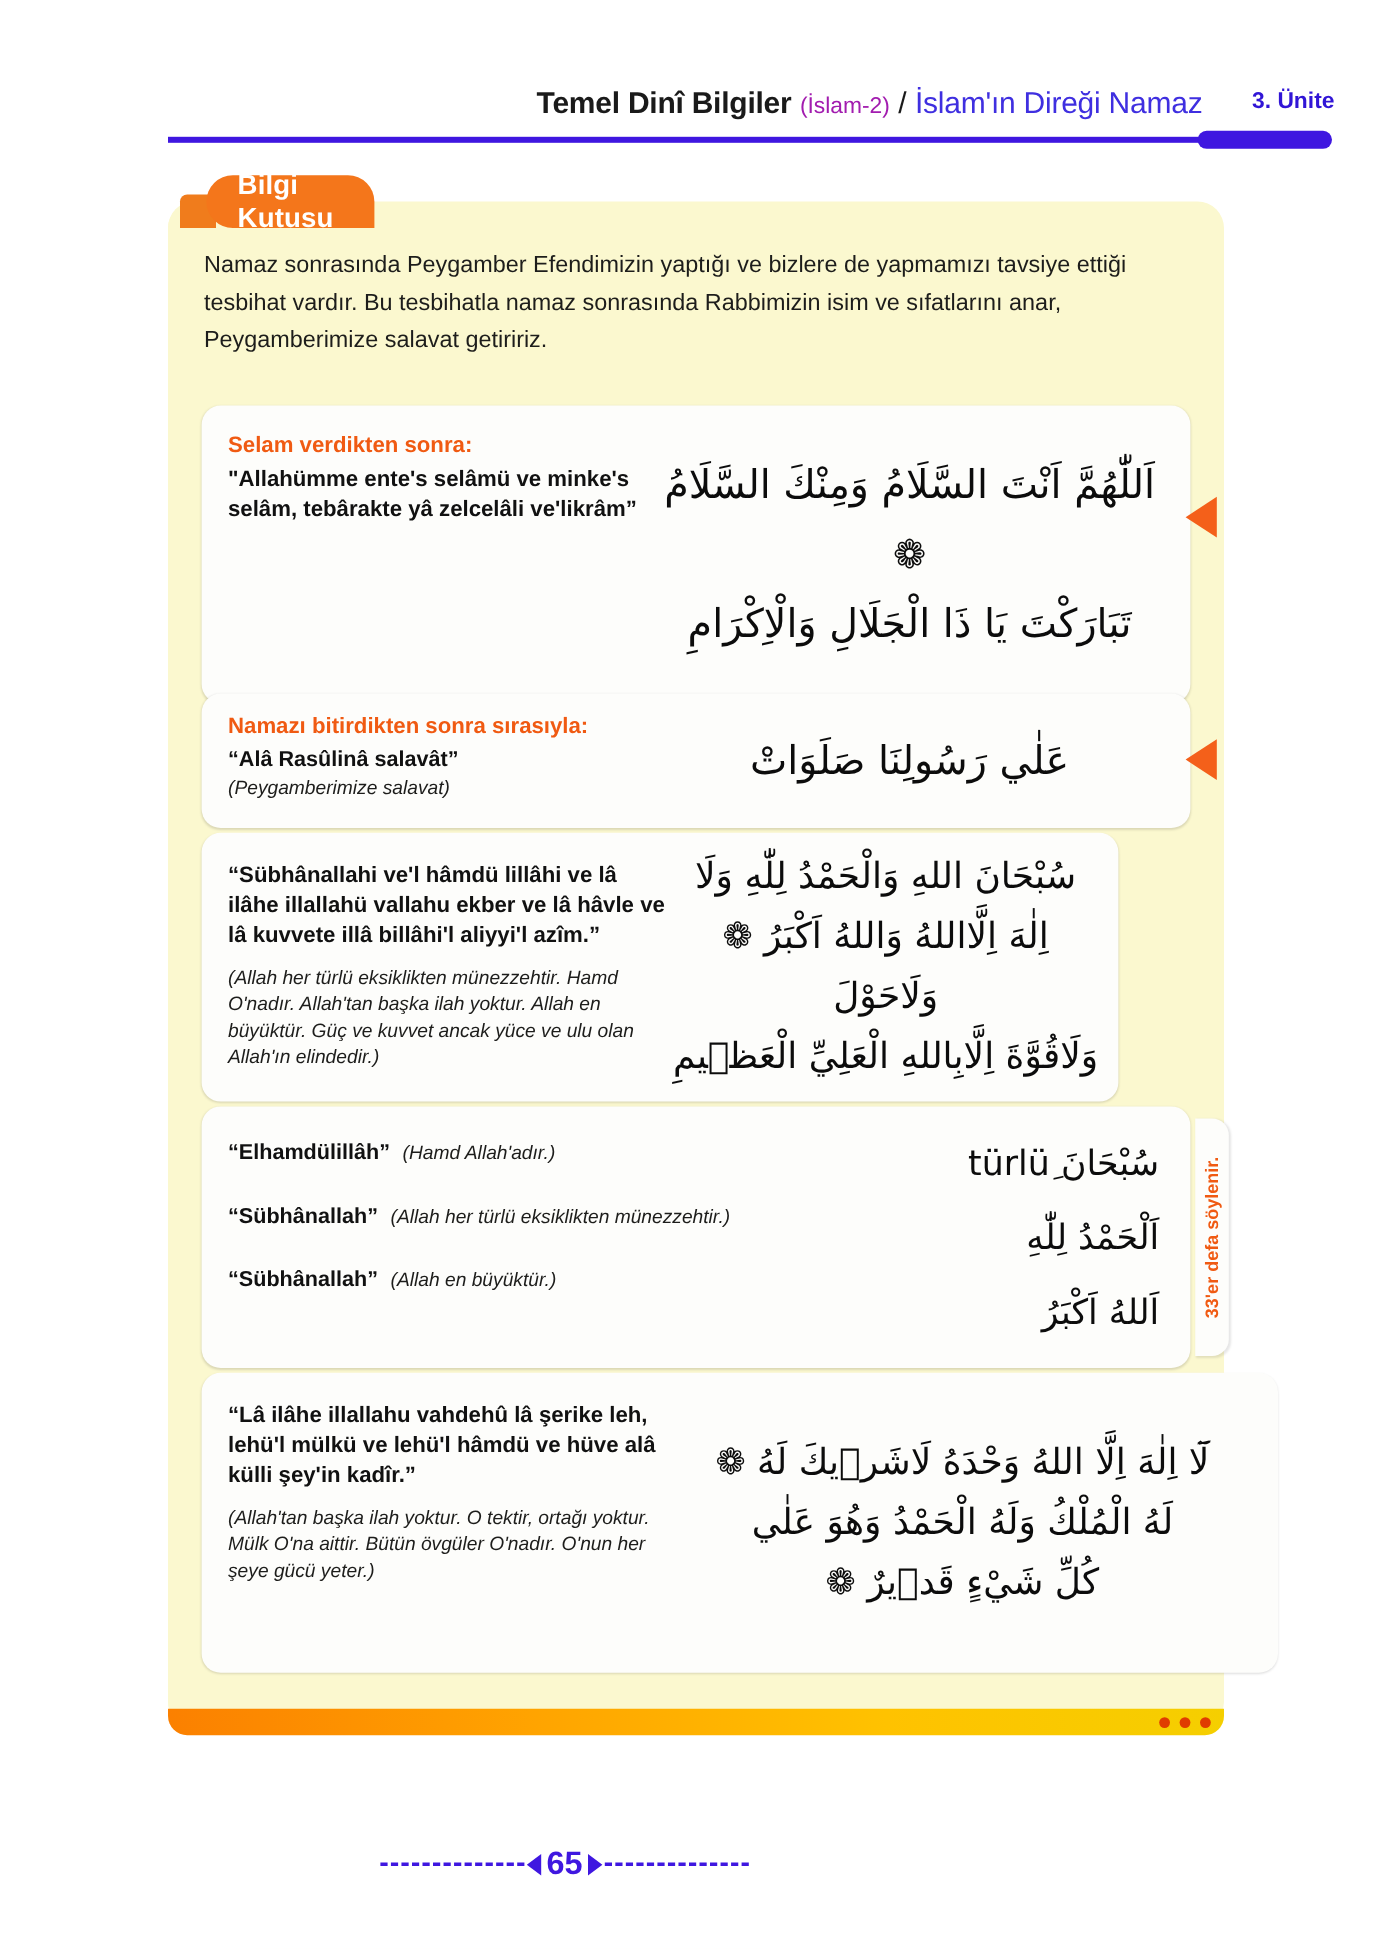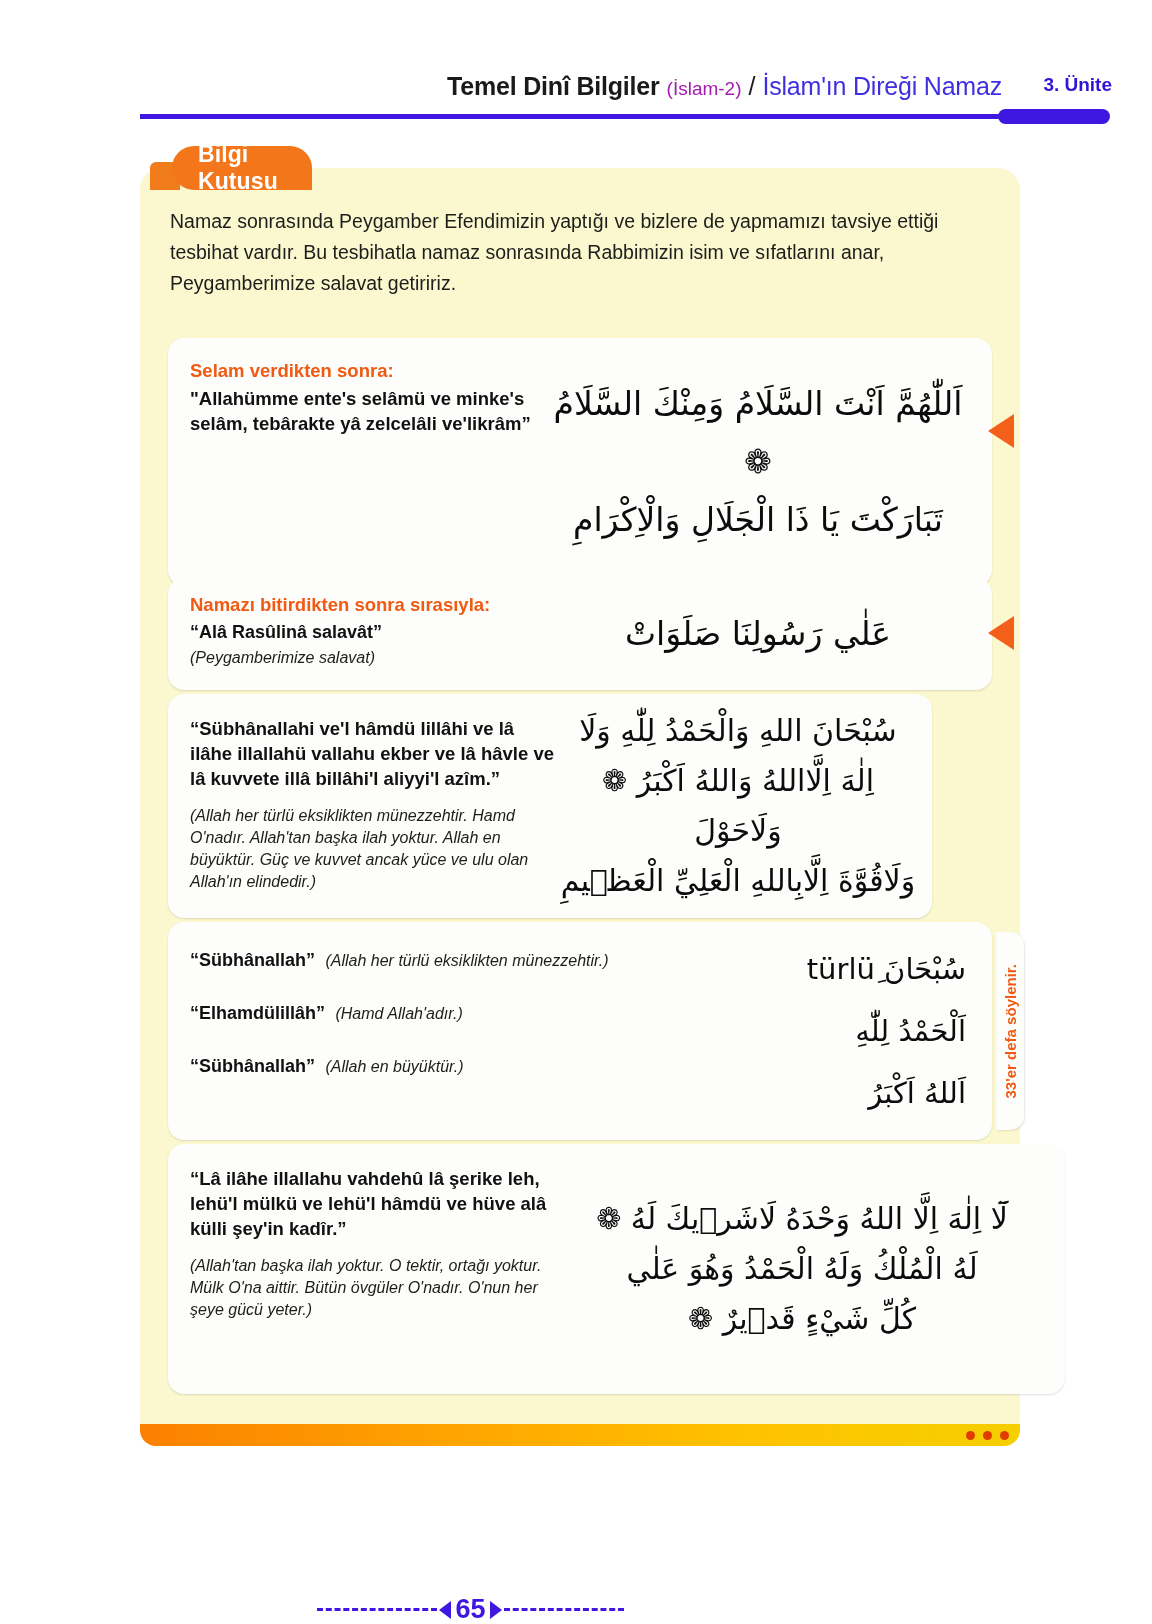--- a/index.html
+++ b/index.html
@@ -305,21 +305,21 @@
     display: block;
     width: 9px; height: 9px;
     border-radius: 50%;
     background: #e03c00;
   }
 
   
   .footer {
     position: absolute;
     left: 0;
-    top: 1596px;
+    top: 1540px;
     width: 941px;
     display: flex;
     align-items: center;
     justify-content: center;
   }
   .foot-dash {
     width: 120px;
     height: 0;
     border-top: 3px dashed #3f17e0;
   }
@@ -418,27 +418,27 @@
 وَلَاقُوَّةَ اِلَّابِاللهِ الْعَلِيِّ الْعَظٖيمِ</div>
     </div>
   </div>
 </div>
 
 <div class="card c4">
   <div class="card-inner">
     <div class="rows-col">
 
       <div class="mini-row">
+        <span class="tr-plain">“Elhamdülillâh”</span>
+        <span class="tr-italic-inline" style="margin-left:6px;">(Hamd Allah'adır.)</span>
+      </div>
+
+      <div class="mini-row">
         <span class="tr-plain">“Sübhânallah”</span>
         <span class="tr-italic-inline" style="margin-left:6px;">(Allah her türlü eksiklikten münezzehtir.)</span>
-      </div>
-
-      <div class="mini-row">
-        <span class="tr-plain">“Elhamdülillâh”</span>
-        <span class="tr-italic-inline" style="margin-left:6px;">(Hamd Allah'adır.)</span>
       </div>
 
       <div class="mini-row">
         <span class="tr-plain">“Sübhânallah”</span>
         <span class="tr-italic-inline" style="margin-left:6px;">(Allah en büyüktür.)</span>
       </div>
 
     </div>
     <div class="mini-ar-col">
       <div class="mini-ar">سُبْحَانَ türlüِ</div>

